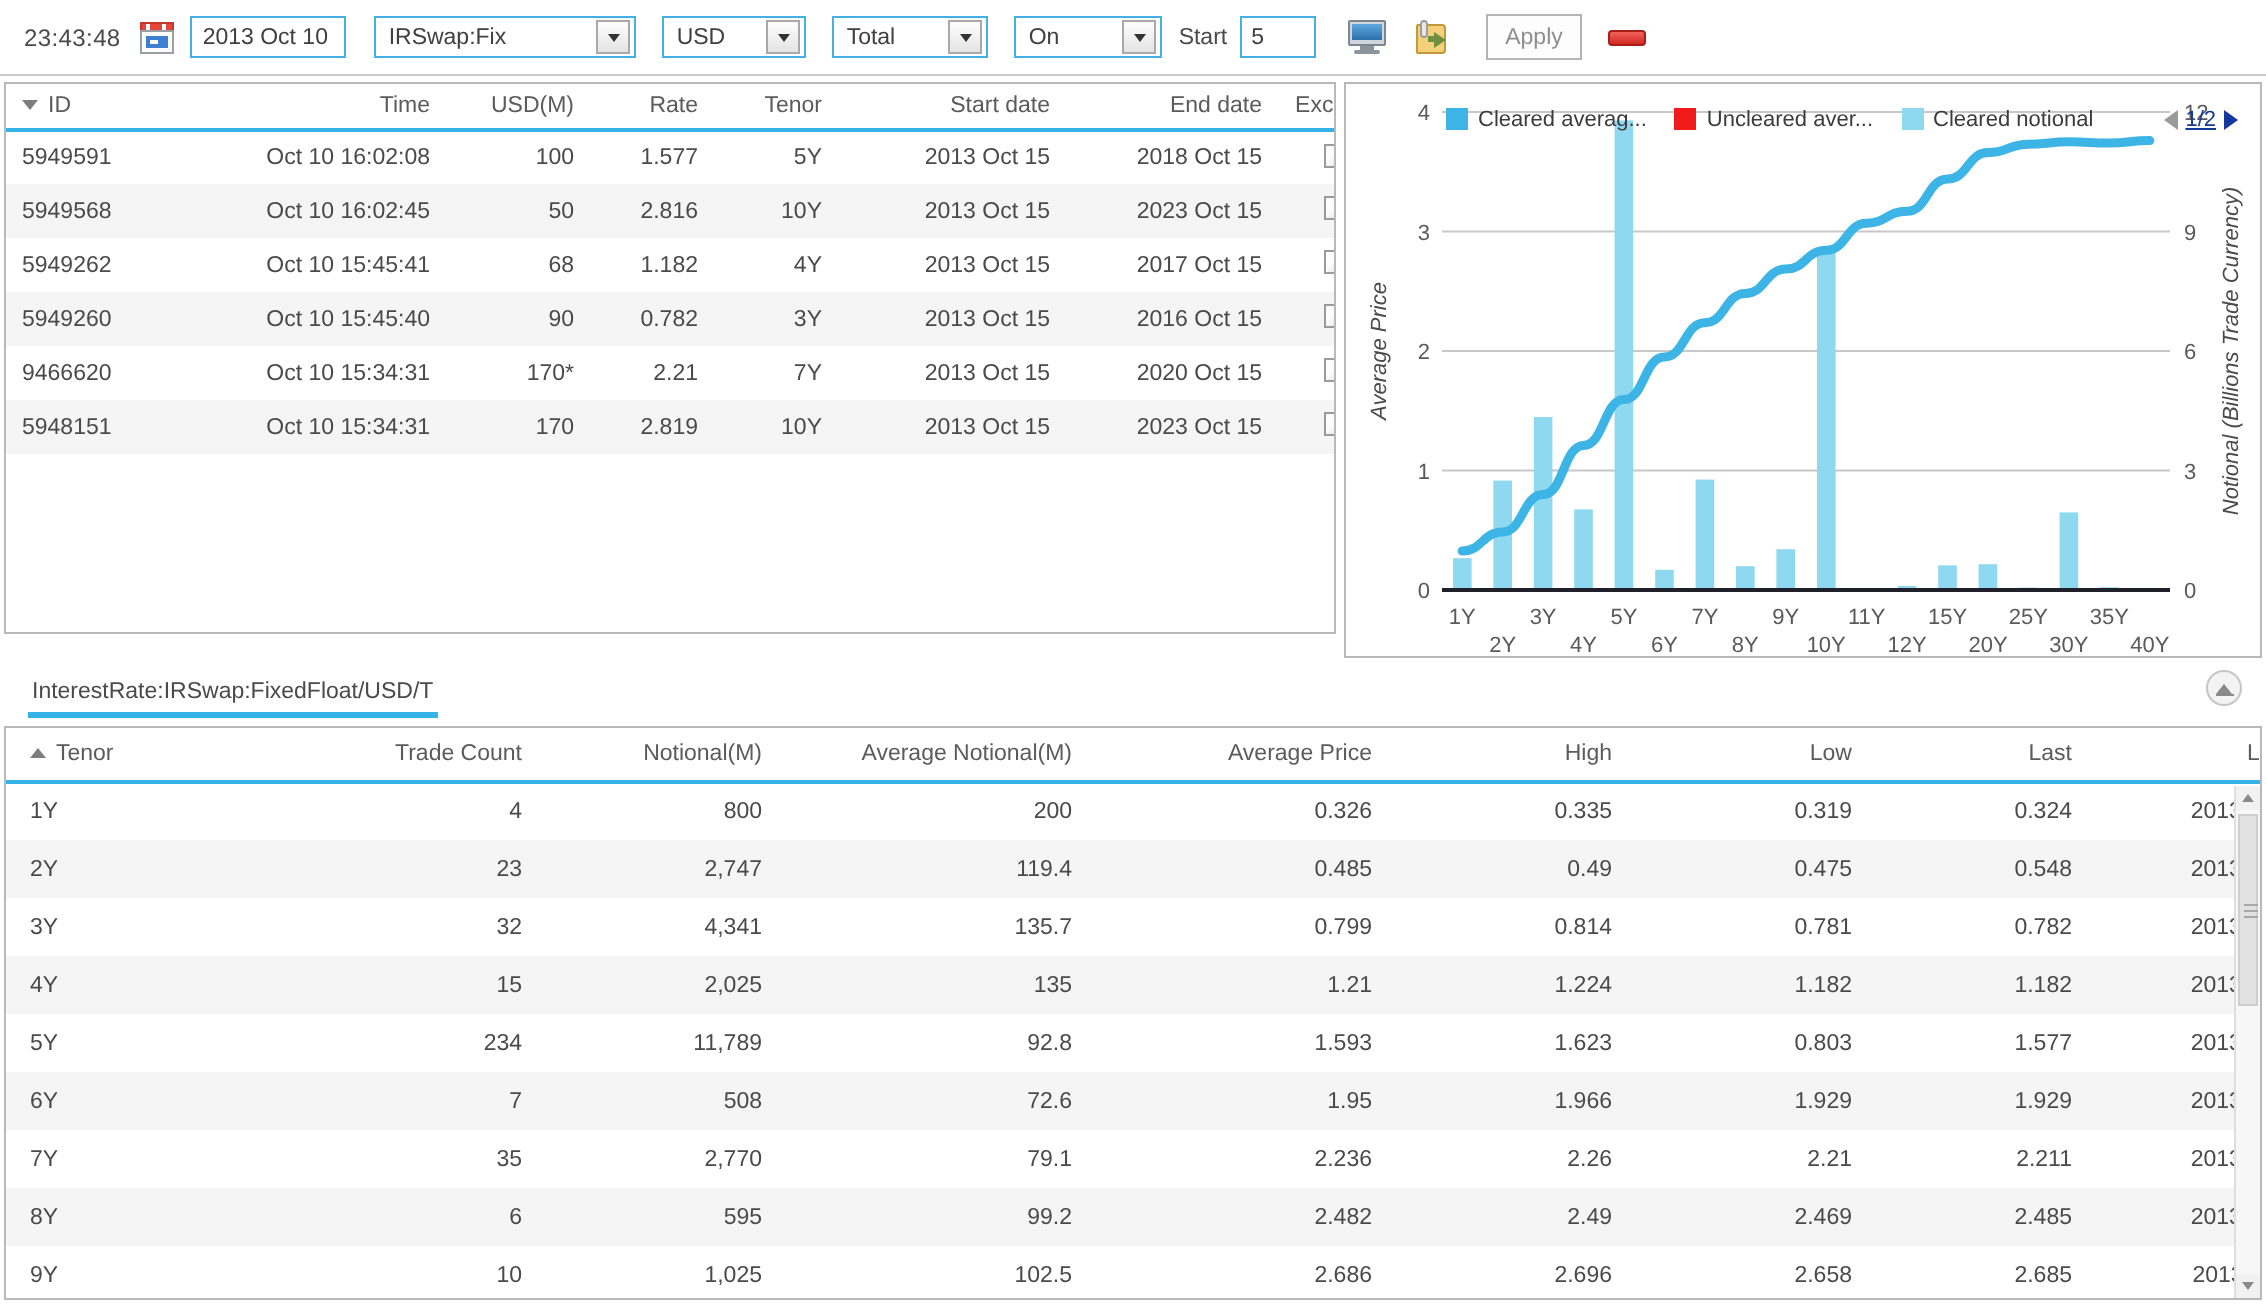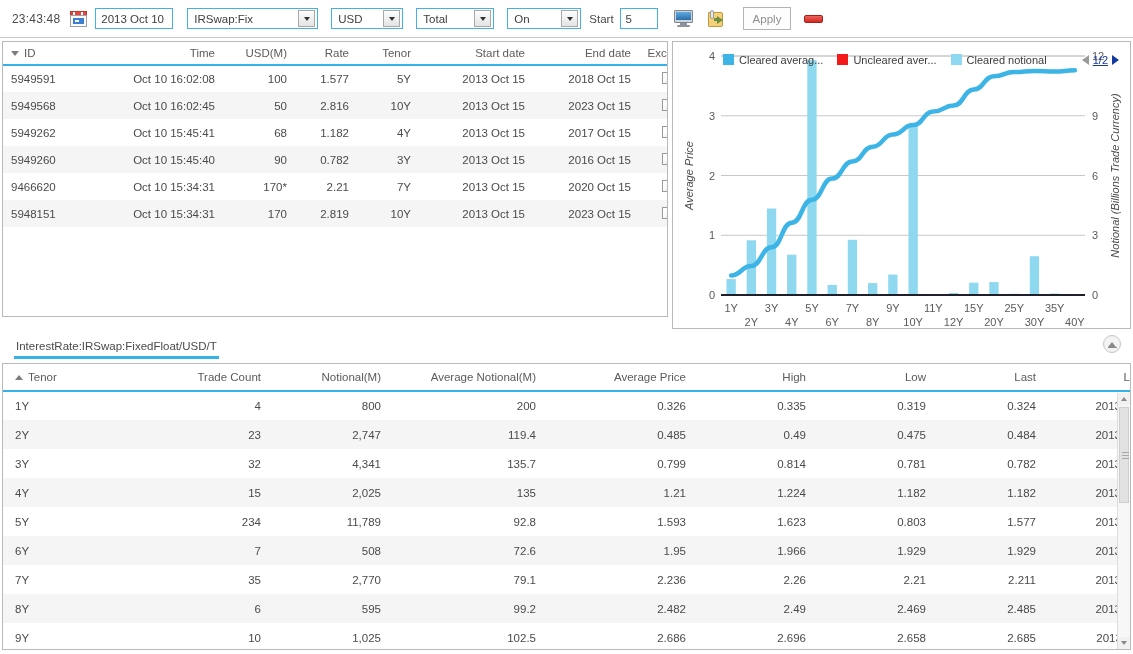--- a/index.html
+++ b/index.html
@@ -502,21 +502,21 @@
               <td class="ta-r">2013 Oct 10 13:48:22</td>
             </tr>
             <tr>
               <td class="ta-l">2Y</td>
               <td class="ta-r">23</td>
               <td class="ta-r">2,747</td>
               <td class="ta-r">119.4</td>
               <td class="ta-r">0.485</td>
               <td class="ta-r">0.49</td>
               <td class="ta-r">0.475</td>
-              <td class="ta-r">0.484</td>
+              <td class="ta-r">0.548</td>
               <td class="ta-r">2013 Oct 10 14:03:59</td>
             </tr>
             <tr>
               <td class="ta-l">3Y</td>
               <td class="ta-r">32</td>
               <td class="ta-r">4,341</td>
               <td class="ta-r">135.7</td>
               <td class="ta-r">0.799</td>
               <td class="ta-r">0.814</td>
               <td class="ta-r">0.781</td>

